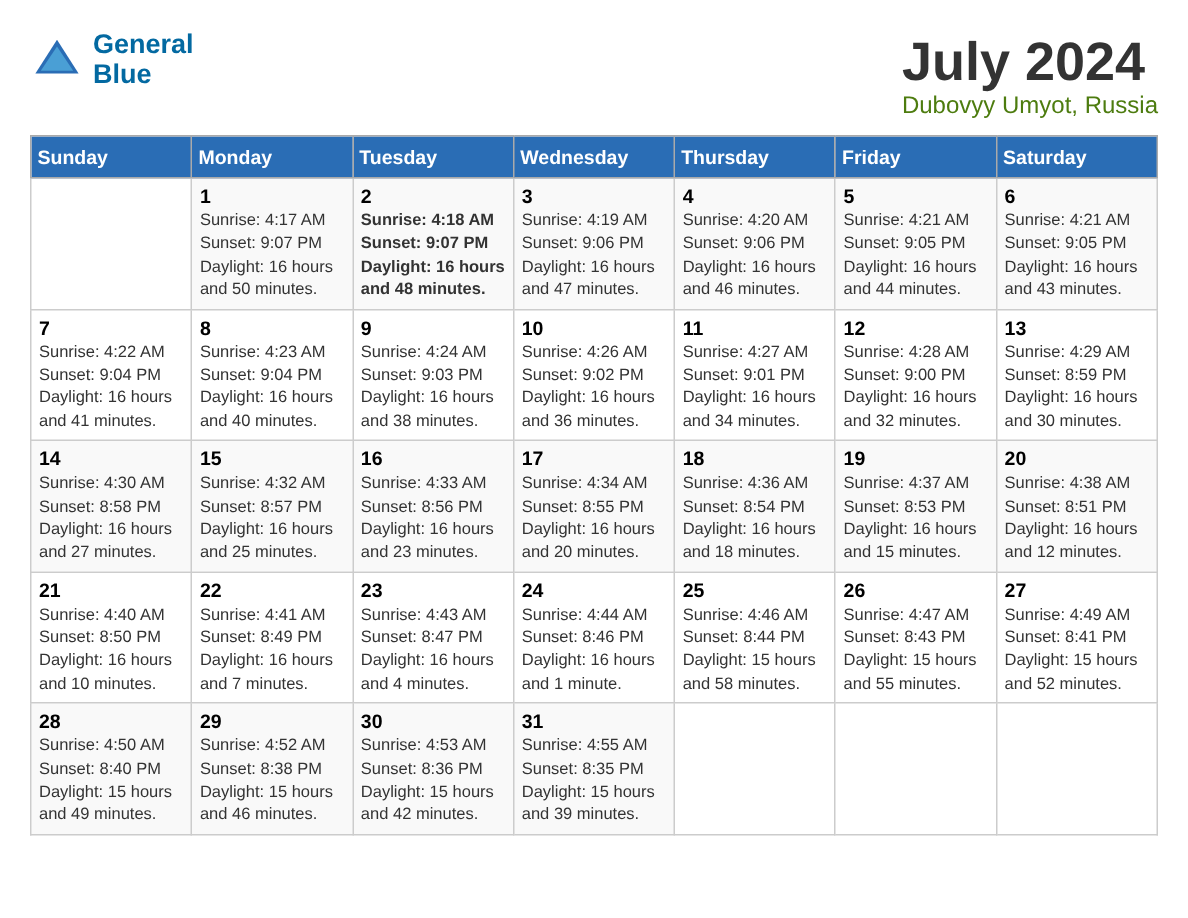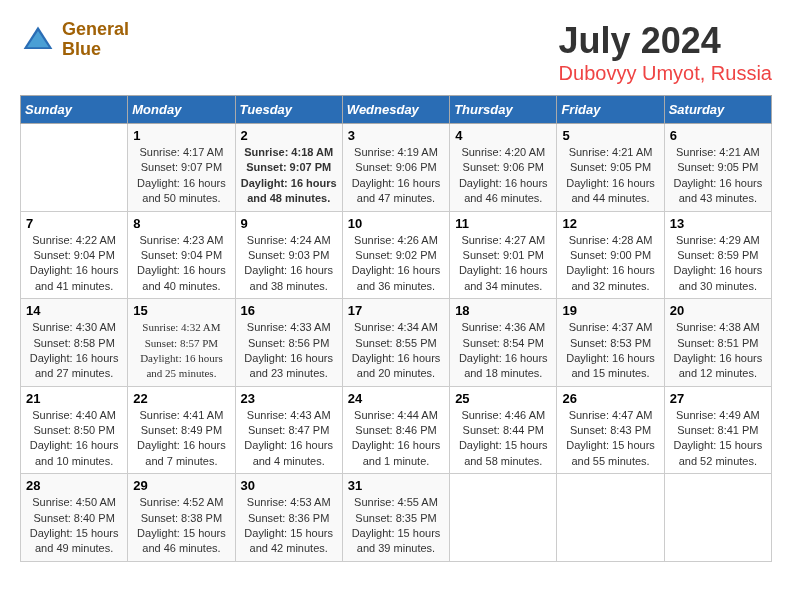--- a/index.html
+++ b/index.html
@@ -21,51 +21,50 @@
       align-items: center;
       gap: 6px;
     }
     .logo-text {
       font-size: 18px;
       font-weight: bold;
       color: #333;
       line-height: 1.1;
     }
     .logo-text span {
-      color: #a16207;
+      color: #0369a1;
     }
     .logo-icon {
       width: 36px;
       height: 36px;
     }
     .title-block {
     }
     .month-year {
       font-size: 36px;
       font-weight: bold;
       color: #333;
     }
     .location {
-      font-size: 20px;
-      color: #ef4444;
+      font-size: 16px;
+      color: #4d7c0f;
     }
     table {
       width: 100%;
       border-collapse: collapse;
       font-size: 11px;
     }
     thead tr th {
       background-color: #2a6db5;
       color: #fff;
       padding: 6px 4px;
       text-align: left;
       font-size: 13px;
       font-weight: bold;
       border: 1px solid #aaa;
-      font-style: italic;
     }
     tbody tr td {
       border: 1px solid #ccc;
       vertical-align: top;
       padding: 4px 5px;
       height: 80px;
       width: 14.28%;
     }
     tbody tr:nth-child(odd) td {
       background-color: #f9f9f9;
@@ -74,21 +73,20 @@
       background-color: #ffffff;
     }
     .day-num {
       font-weight: bold;
       font-size: 13px;
       margin-bottom: 2px;
     }
     .day-info {
       color: #333;
       line-height: 1.4;
-      text-align: center;
     }
     .empty { background: #fff !important; }
   </style>
 </head>
 <body>
 
 <div class="header">
   <div class="logo">
     <svg class="logo-icon" viewBox="0 0 40 40">
       <polygon points="20,5 36,30 4,30" fill="#2a6db5"></polygon>
@@ -217,21 +215,21 @@
       <tr>
         <td>
           <div class="day-num">14</div>
           <div class="day-info" style="white-space: pre-line;">Sunrise: 4:30 AM
 Sunset: 8:58 PM
 Daylight: 16 hours
 and 27 minutes.</div>
         </td>
         <td>
           <div class="day-num">15</div>
-          <div class="day-info" style="white-space: pre-line; font-family: Liberation Serif, serif;">Sunrise: 4:32 AM
+          <div class="day-info" style="white-space: pre-line;">Sunrise: 4:32 AM
 Sunset: 8:57 PM
 Daylight: 16 hours
 and 25 minutes.</div>
         </td>
         <td>
           <div class="day-num">16</div>
           <div class="day-info" style="white-space: pre-line;">Sunrise: 4:33 AM
 Sunset: 8:56 PM
 Daylight: 16 hours
 and 23 minutes.</div>

